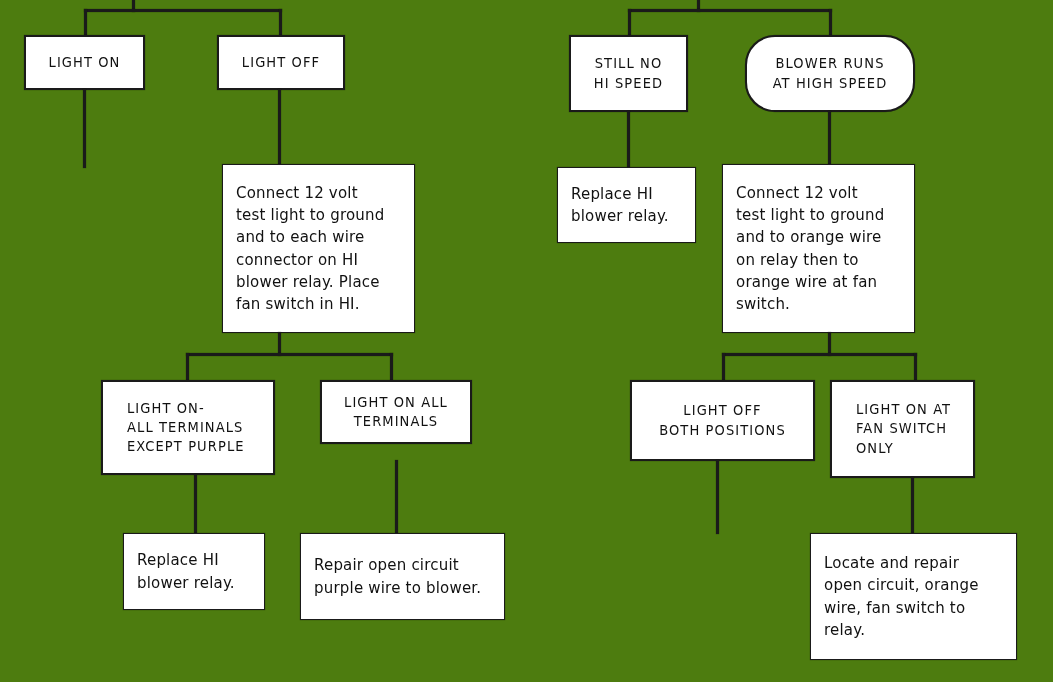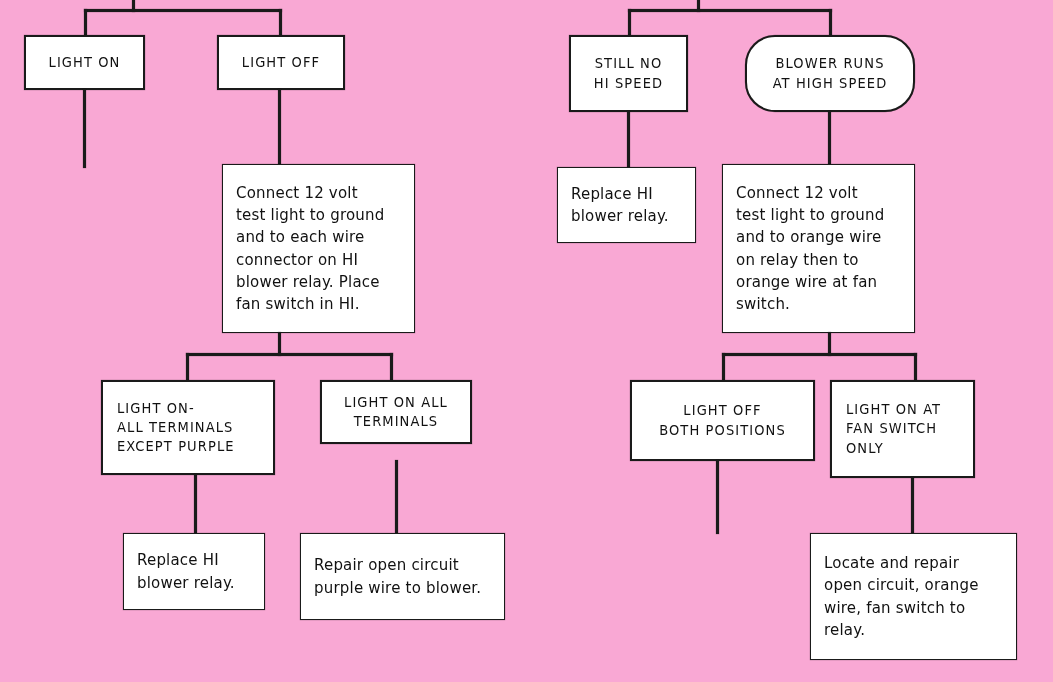--- a/index.html
+++ b/index.html
@@ -4,21 +4,21 @@
 <style>
   html, body {
     margin: 0;
     padding: 0;
     background: #ffffff;
   }
   #page {
     position: relative;
     width: 1053px;
     height: 682px;
-    background: #f9a8d4;
+    background: #4d7c0f;
     overflow: hidden;
     font-family: "DejaVu Sans", sans-serif;
   }
   .node {
     position: absolute;
     box-sizing: border-box;
     border: 2px solid #1a1a1a;
     background: #ffffff;
     color: #111111;
     display: flex;
@@ -29,21 +29,21 @@
     white-space: pre-line;
   }
   
   .state {
     font-size: 14.5px;
     letter-spacing: 1.1px;
     border-width: 2.5px;
     font-family: "DejaVu Sans Condensed", "DejaVu Sans", sans-serif;
   }
   .state.center { align-items: center; text-align: center; }
-  .state.left   { align-items: flex-start; text-align: left; padding-left: 14px; }
+  .state.left   { align-items: flex-start; text-align: left; padding-left: 24px; }
 
   
   .action {
     font-size: 15px;
     letter-spacing: 0.2px;
     border-width: 1.6px;
     align-items: flex-start;
     text-align: left;
     padding-left: 13px;
     padding-right: 8px;

